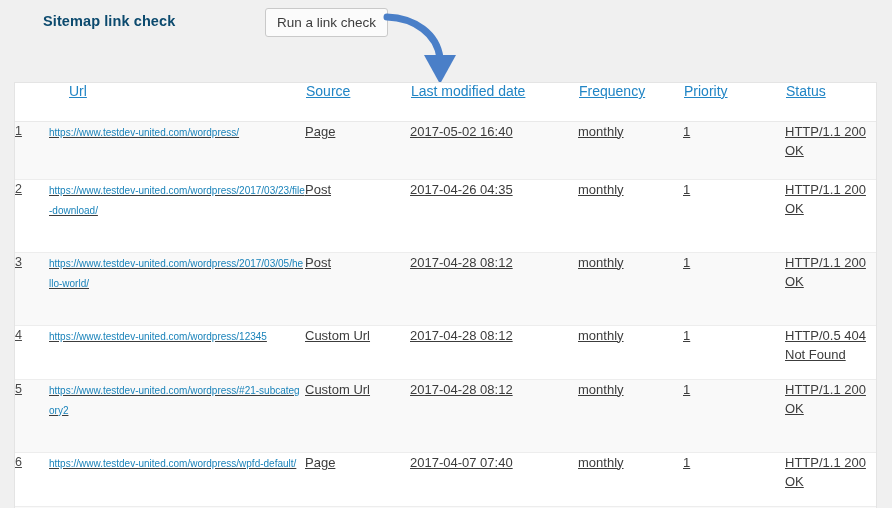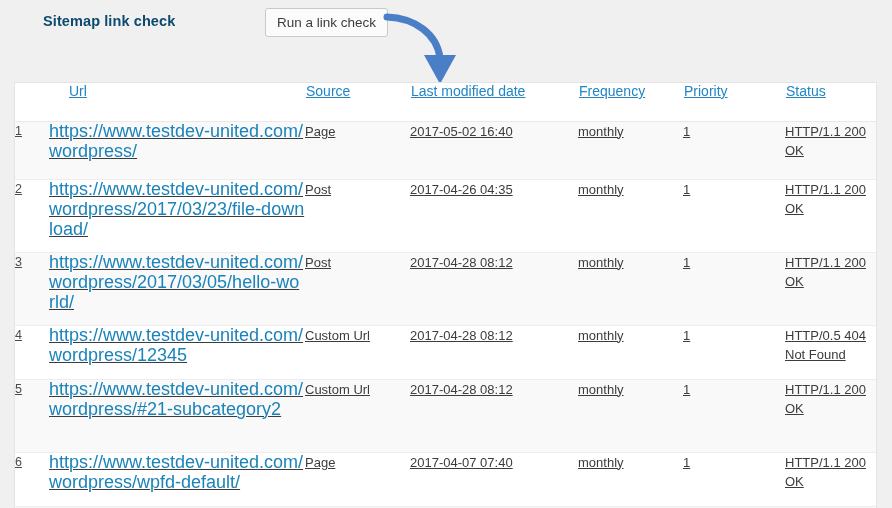--- a/index.html
+++ b/index.html
@@ -126,21 +126,21 @@
   td.cell-num {
     padding-left: 14px;
     color: #4a4a4a;
     font-size: 12.5px;
   }
   td.cell-url { padding-left: 20px; padding-right: 12px; }
   td.cell-url a {
     color: #1a83ba;
     text-decoration: none;
     word-break: break-all;
-    font-size: 18px;
+    font-size: 10px;
     line-height: 19px;
   }
   td.cell-source, td.cell-date, td.cell-freq, td.cell-prio { padding-left: 1px; padding-right: 8px; margin-left: 45px; }
   td.cell-status { padding-left: 1px; padding-right: 10px; }
 
   
   tr.h-1 td { height: 58px; }
   tr.h-2 td { height: 73px; }
   tr.h-3 td { height: 73px; }
   tr.h-4 td { height: 54px; }

